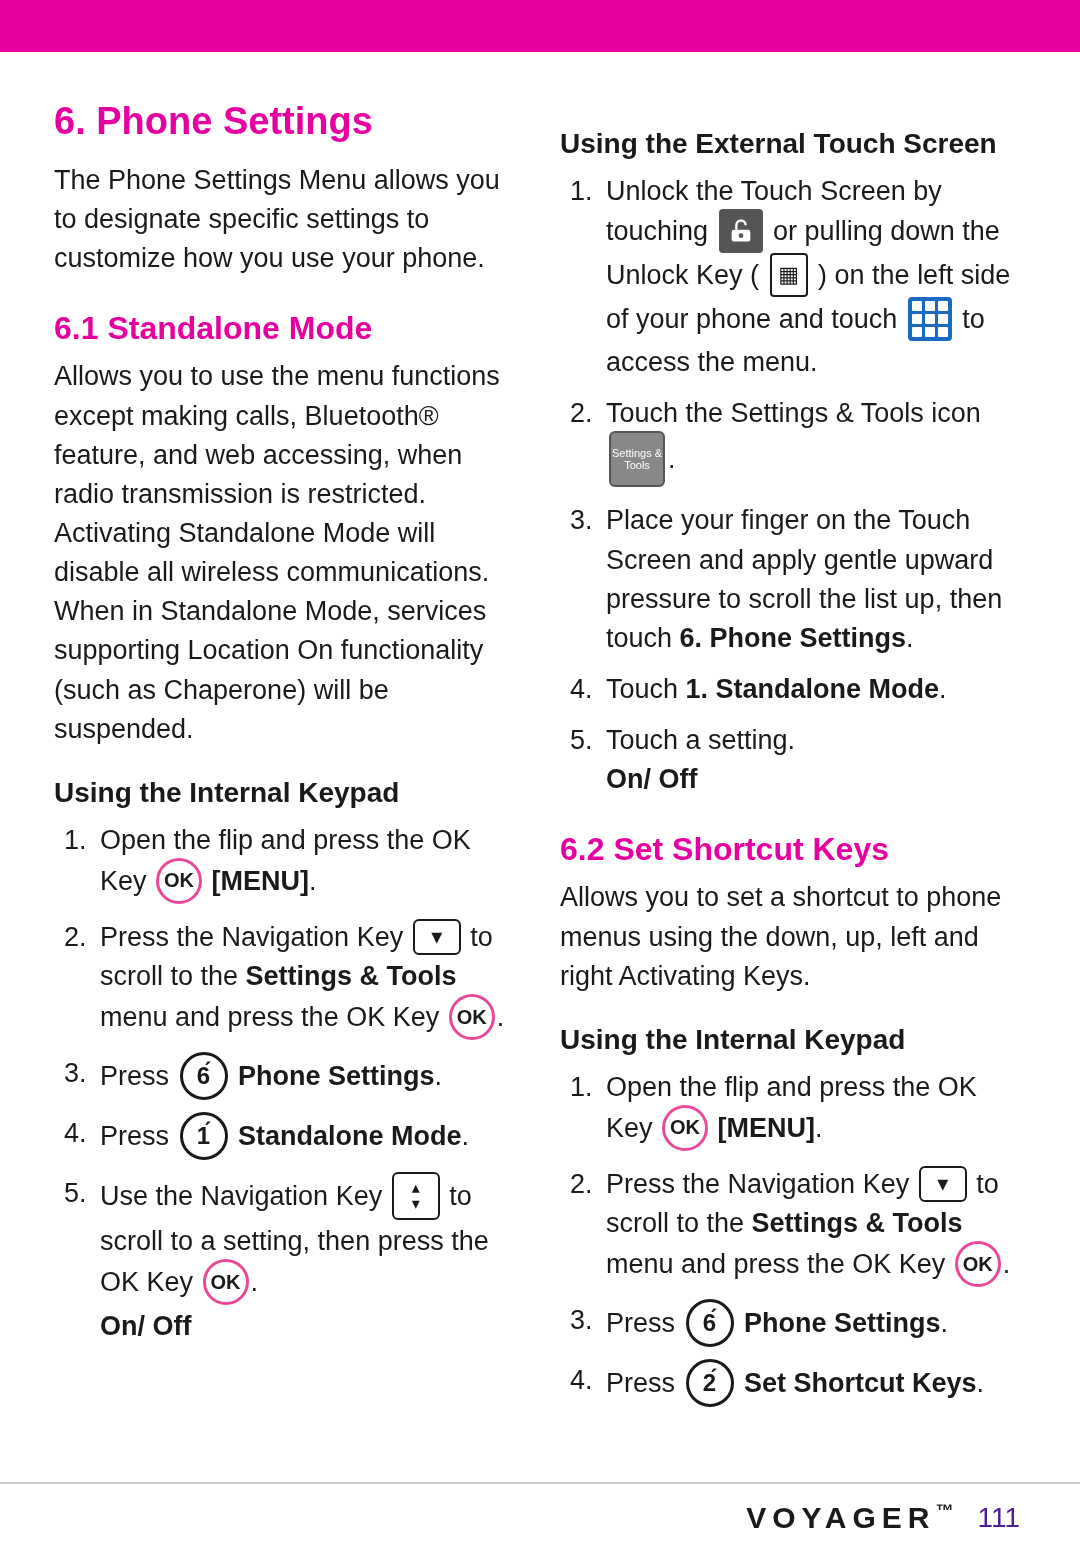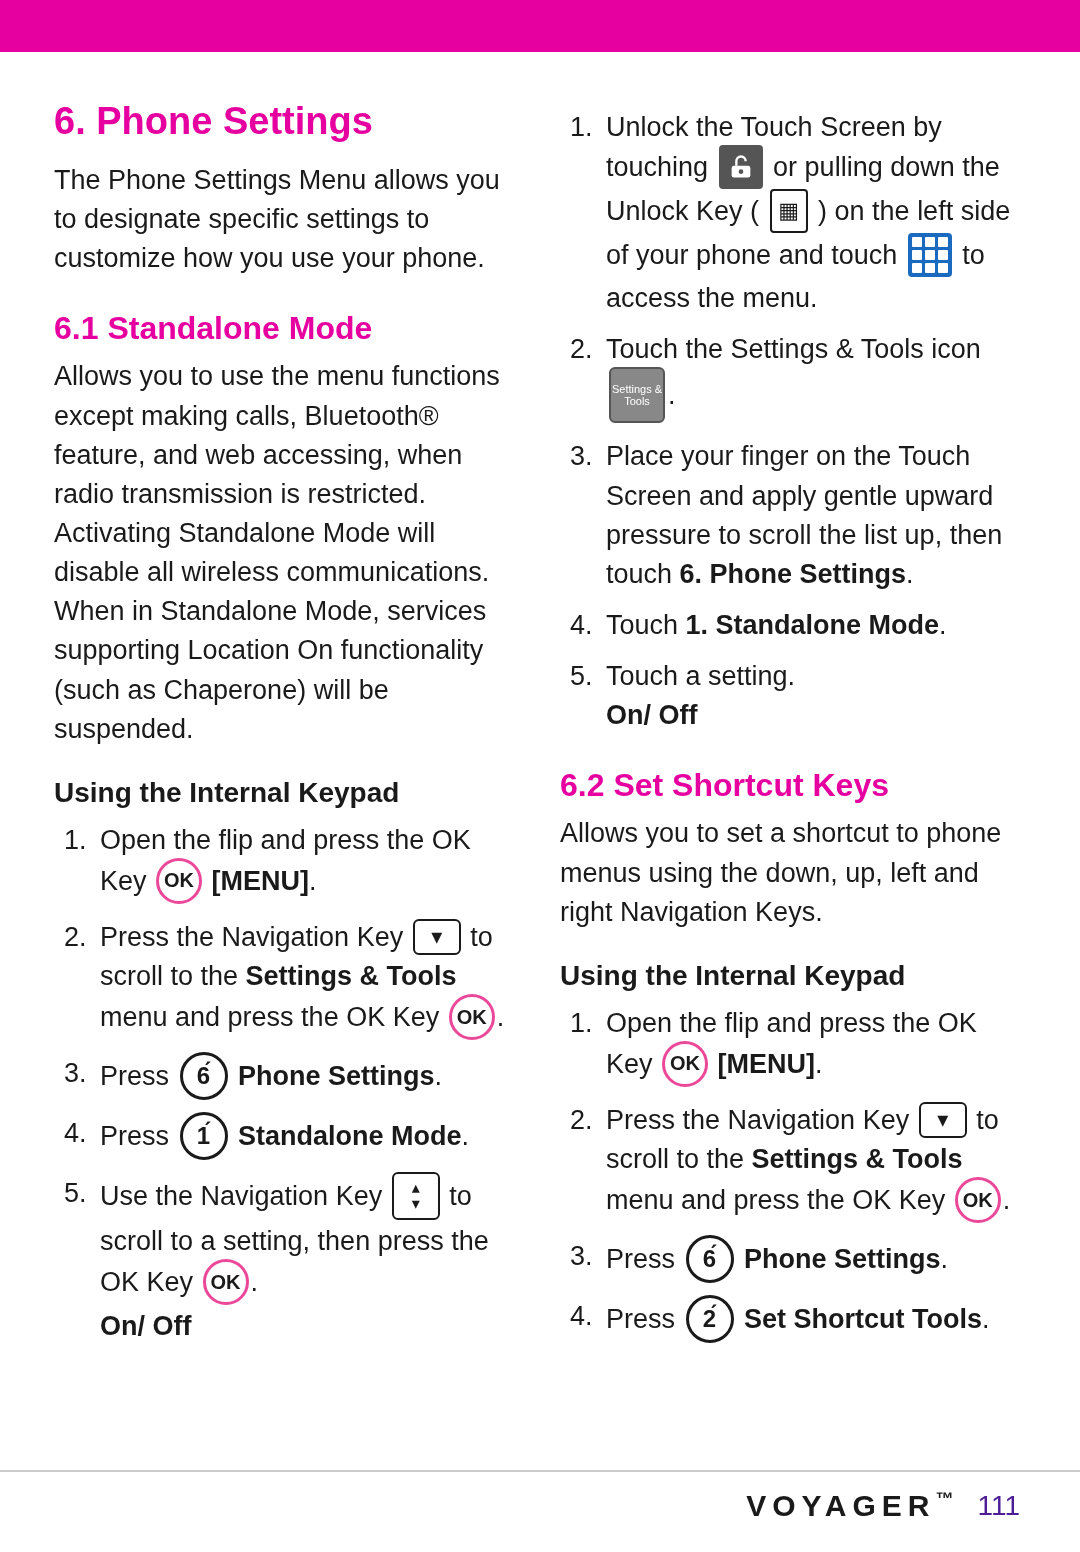--- a/index.html
+++ b/index.html
@@ -216,21 +216,21 @@
       font-size: 11px;
       color: white;
       flex-direction: column;
       text-align: center;
       line-height: 1.1;
       position: relative;
       top: -2px;
     }
     .bottom-bar {
       position: absolute;
-      bottom: 12px;
+      bottom: 0;
       width: 100%;
       height: 70px;
       border-top: 2px solid #ccc;
       display: flex;
       align-items: center;
       justify-content: flex-end;
       padding: 0 60px;
       background: #fff;
     }
     .bottom-brand {
@@ -333,20 +333,21 @@
           <span class="icon-ok">
               <span class="icon-ok-inner">OK</span>
             </span>.<br>
           <span class="bold">On/ Off</span>
         </span>
       </li>
     </ol>
   </div>
 
   <div class="right-col">
+    <p class="subhead">Using the External Touch Screen</p>
 
     <ol class="numbered-list">
 
       <li>
         <span class="num">1.</span>
         <span class="li-content">
           Unlock the Touch Screen by touching
           <span class="icon-unlock">
             <svg viewBox="0 0 24 24" xmlns="http://www.w3.org/2000/svg">
               <rect x="4" y="11" width="16" height="10" rx="2" fill="white"></rect>
@@ -399,21 +400,21 @@
       <li>
         <span class="num">5.</span>
         <span class="li-content">
           Touch a setting.<br>
           <span class="bold">On/ Off</span>
         </span>
       </li>
     </ol>
 
     <h2 class="section-subtitle">6.2 Set Shortcut Keys</h2>
-    <p class="body-text">Allows you to set a shortcut to phone menus using the down, up, left and right Navigation Keys.</p>
+    <p class="body-text">Allows you to set a shortcut to phone menus using the down, up, left and right Activating Keys.</p>
 
     <p class="subhead">Using the Internal Keypad</p>
 
     <ol class="numbered-list">
 
       <li>
         <span class="num">1.</span>
         <span class="li-content">
           Open the flip and press the OK Key
           <span class="icon-ok">
@@ -442,21 +443,21 @@
           <span class="icon-num">6́</span>
           <span class="bold">Phone Settings</span>.
         </span>
       </li>
 
       <li>
         <span class="num">4.</span>
         <span class="li-content">
           Press
           <span class="icon-num">2́</span>
-          <span class="bold">Set Shortcut Tools</span>.
+          <span class="bold">Set Shortcut Keys</span>.
         </span>
       </li>
     </ol>
   </div>
 </div>
 
 <div class="bottom-bar">
   <span class="bottom-brand">
     <span>VOYAGER</span><span class="tm">™</span>
   </span>

